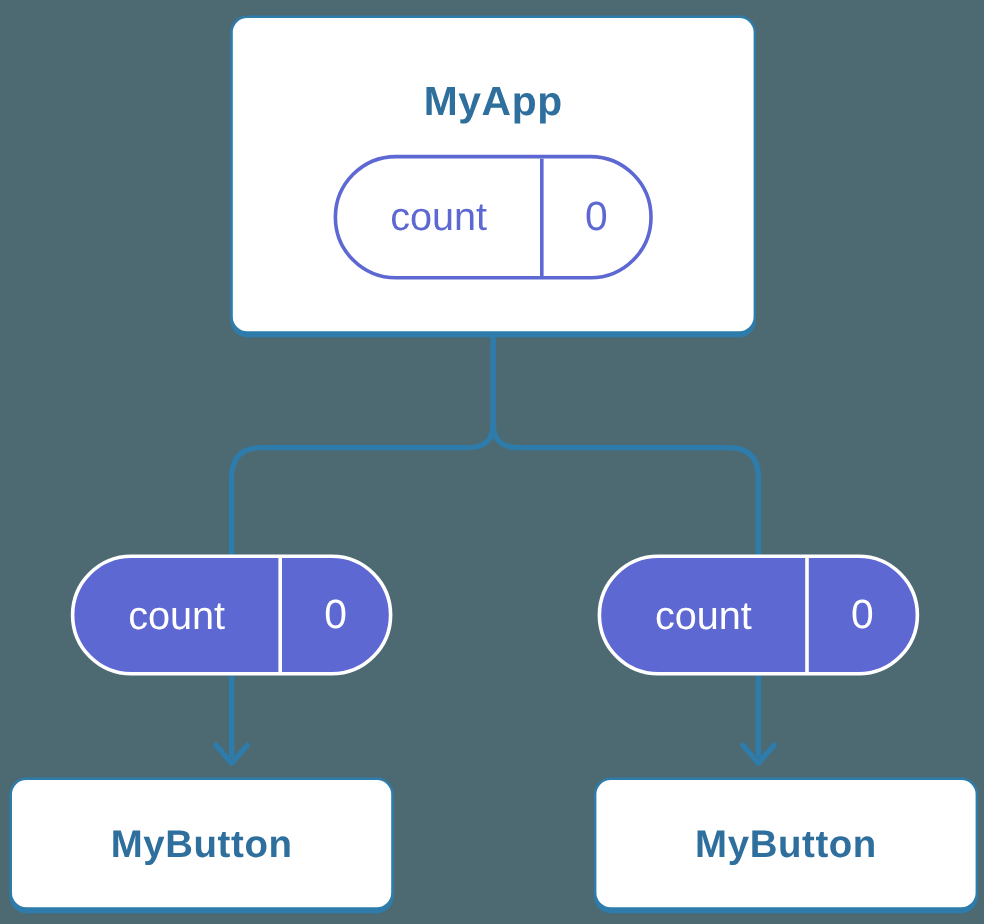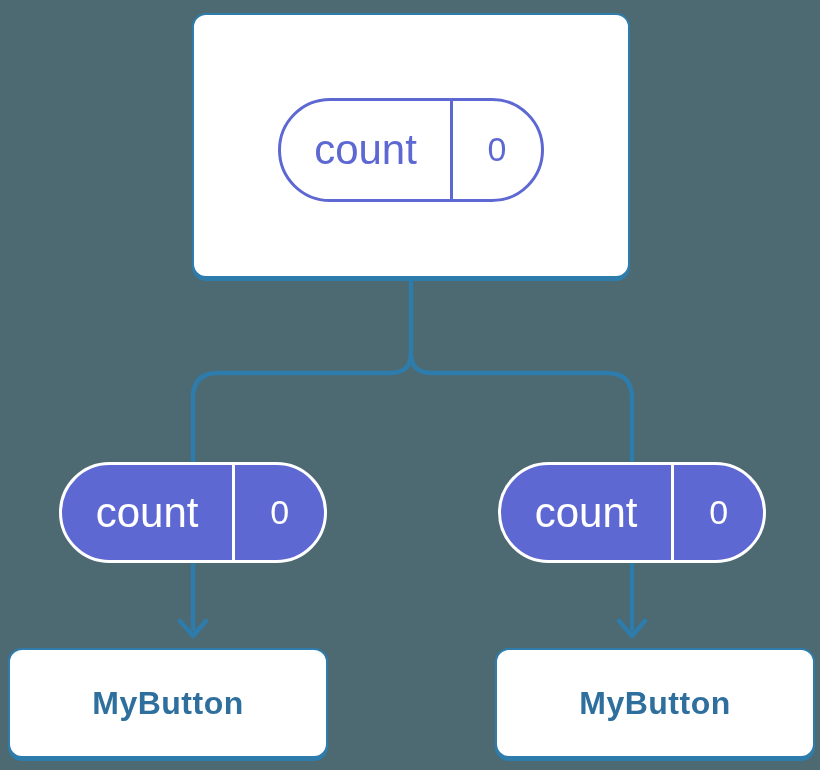--- a/index.html
+++ b/index.html
@@ -68,21 +68,21 @@
   }
   .pill.filled{
     position:absolute;
     width:268px;height:101px;
     background:var(--accent);
     border:3px solid var(--pill-text-light);
   }
   .pill-label{
     width:65%;
     display:flex;align-items:center;justify-content:center;
-    font-size:42px;
+    font-size:33px;
   }
   .pill-divider{
     width:0;
     border-left:3px solid var(--accent);
   }
   .pill-value{
     flex:1;
     display:flex;align-items:center;justify-content:center;
     font-size:34px;
   }
@@ -99,20 +99,21 @@
 <div class="canvas">
 
   <svg class="connectors" viewBox="0 0 820 770" xmlns="http://www.w3.org/2000/svg">
     <path d="M411 277 L411 353 C411 367 404 373 390 373 L218 373 Q193 373 193 398 L193 631"></path>
     <path d="M411 353 C411 367 418 373 432 373 L607 373 Q632 373 632 398 L632 631"></path>
     <path class="head" d="M180 621 L193 636 L206 621"></path>
     <path class="head" d="M619 621 L632 636 L645 621"></path>
   </svg>
 
   <div class="node root" style="left:192px;top:13px;width:438px;height:265px;">
+    <div class="node-title">MyApp</div>
     <div class="pill outline">
       <span class="pill-label">count</span>
       <span class="pill-divider"></span>
       <span class="pill-value">0</span>
     </div>
   </div>
 
   <div class="pill filled" style="left:59px;top:462px;">
     <span class="pill-label">count</span>
     <span class="pill-divider"></span>

